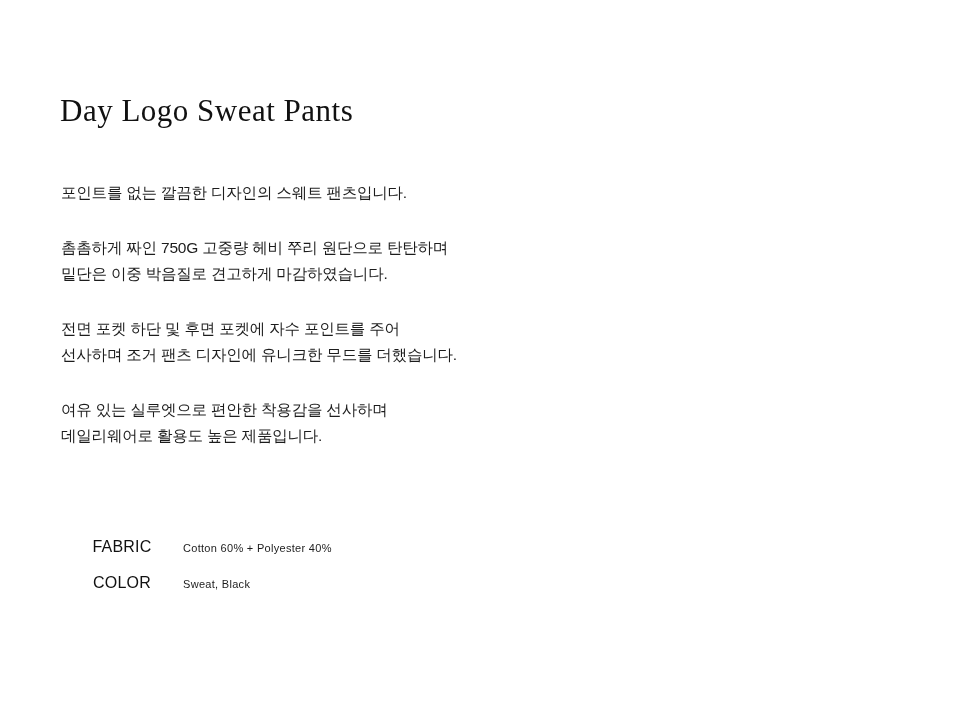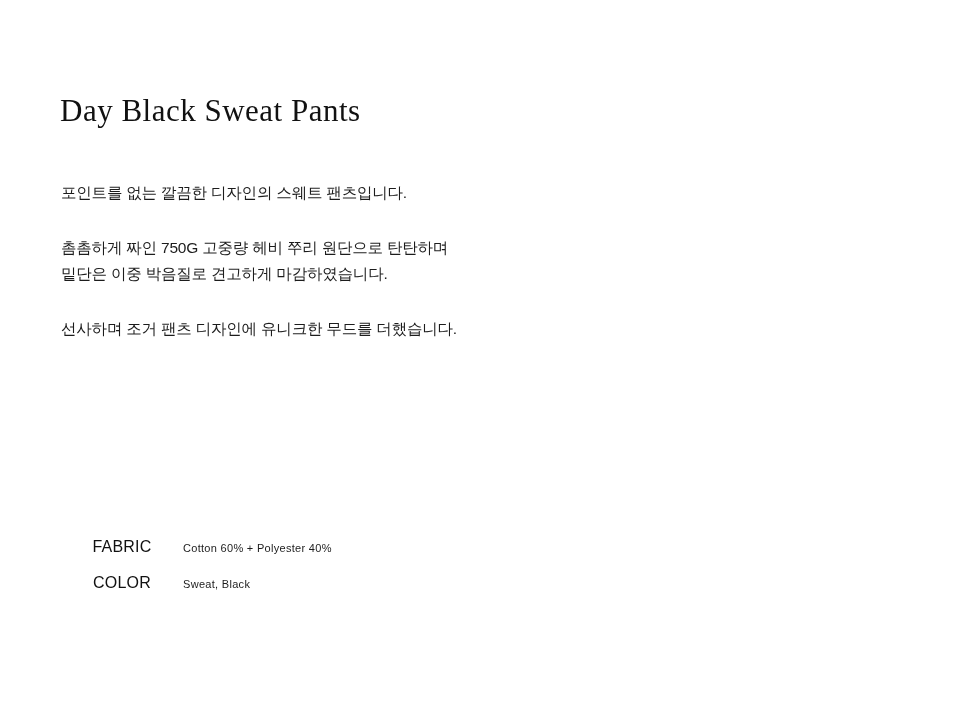--- a/index.html
+++ b/index.html
@@ -74,37 +74,42 @@
     font-size: 11px;
     color: #1c1c1c;
     letter-spacing: 0.3px;
   }
 </style>
 </head>
 <body>
 
 <div class="page">
 
-  <h1 class="title">Day Black Sweat Pants</h1>
+  <h1 class="title">Day Logo Sweat Pants</h1>
 
   <div class="body-block">
 
     <p class="para">
       <span class="line">포인트를 없는 깔끔한 디자인의 스웨트 팬츠입니다.</span>
     </p>
 
     <p class="para">
       <span class="line">촘촘하게 짜인 750G 고중량 헤비 쭈리 원단으로 탄탄하며</span>
       <span class="line">밑단은 이중 박음질로 견고하게 마감하였습니다.</span>
     </p>
 
     <p class="para">
+      <span class="line">전면 포켓 하단 및 후면 포켓에 자수 포인트를 주어</span>
       <span class="line">선사하며 조거 팬츠 디자인에 유니크한 무드를 더했습니다.</span>
     </p>
 
+    <p class="para">
+      <span class="line">여유 있는 실루엣으로 편안한 착용감을 선사하며</span>
+      <span class="line">데일리웨어로 활용도 높은 제품입니다.</span>
+    </p>
 
   </div>
 
   <div class="specs">
     <div class="spec-row">
       <div class="spec-label">FABRIC</div>
       <div class="spec-value">Cotton 60% + Polyester 40%</div>
     </div>
     <div class="spec-row">
       <div class="spec-label">COLOR</div>

